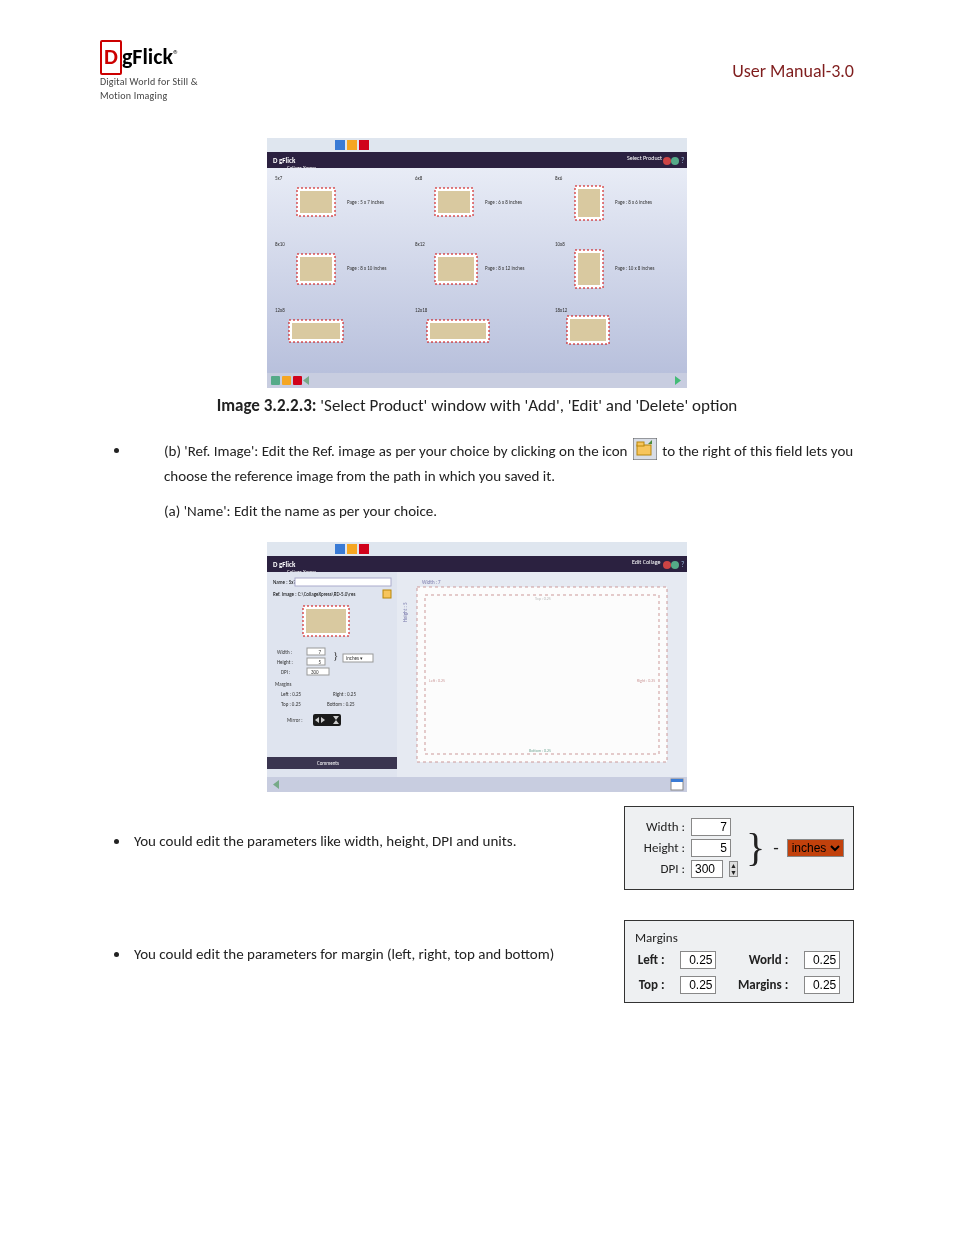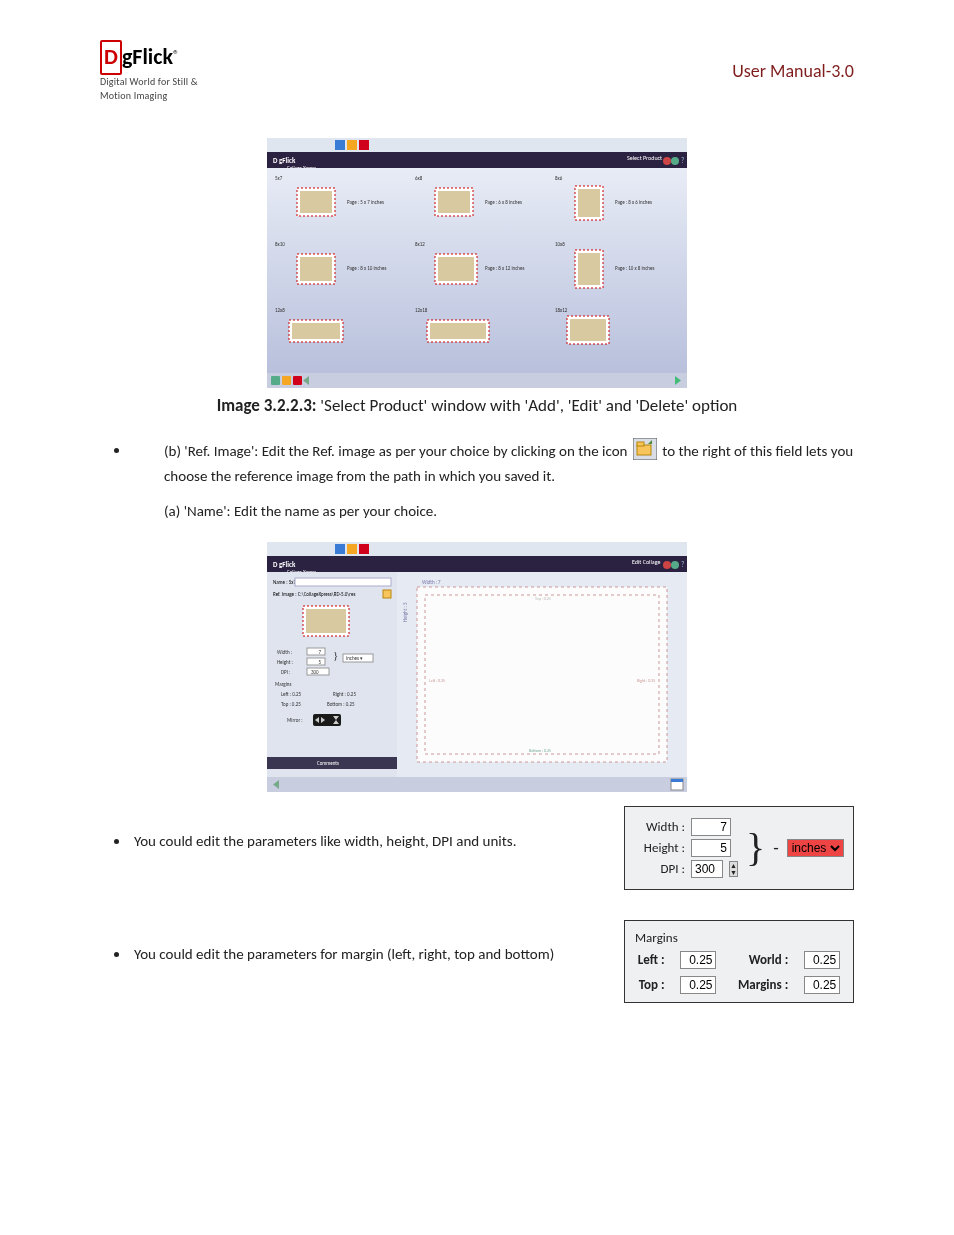--- a/index.html
+++ b/index.html
@@ -26,21 +26,21 @@
   ul.bullets > li { margin-bottom: 18px; padding-left: 4px; }
   .sub { margin: 14px 0 0 30px; }
   .sub p { margin-bottom: 14px; }
   .folder-icon { display: inline-block; vertical-align: middle; margin: 0 2px; }
   .row2 { display: flex; align-items: flex-end; margin-bottom: 30px; }
   .row2 .left { flex: 1; }
   .panel { border: 1px solid #333; background: #eef0f2; padding: 8px 10px; font-size: 13px; }
   .panel-row { display: flex; align-items: center; gap: 6px; margin: 3px 0; }
   .panel-row label { display: inline-block; text-align: right; }
   .panel input { border: 1px solid #888; background: #fff; font-size: 12px; padding: 1px 3px; text-align: right; }
-  .panel select { border: 1px solid #888; background: #ef4444; font-size: 12px; }
+  .panel select { border: 1px solid #888; background: #c2410c; font-size: 12px; }
   .brace { font-size: 40px; line-height: 0.6; font-family: serif; }
   .margins-title { font-weight: normal; margin-bottom: 4px; font-size: 13px; }
   .mgrid { display: grid; grid-template-columns: auto auto auto auto; gap: 6px 16px; align-items: center; }
   .mgrid label { text-align: right; font-size: 13px; font-weight: bold; }
 </style>
 </head>
 <body>
 
 <div class="header">
   <div class="logo">

